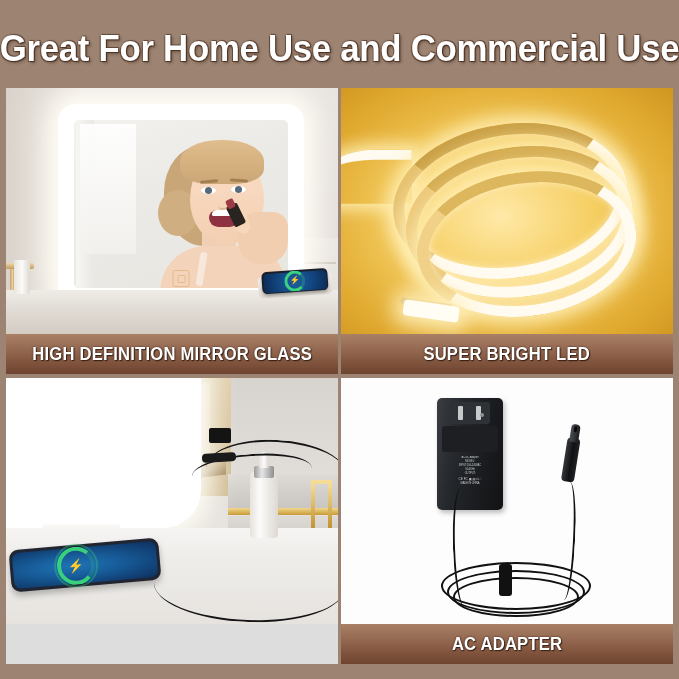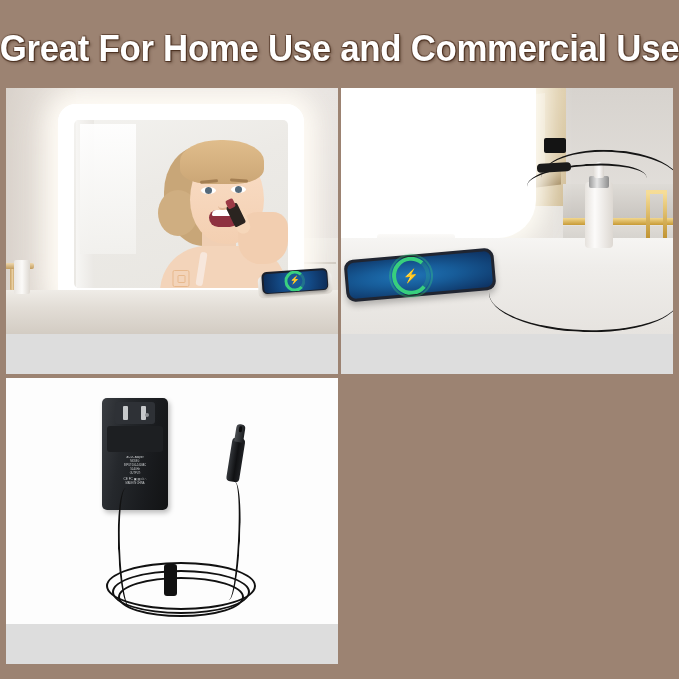--- a/index.html
+++ b/index.html
@@ -272,22 +272,42 @@
           <div class="padphone">
             <div class="pad"></div>
             <div class="ph">
               <div class="scr"></div>
               <div class="ring"></div>
               <div class="bolt">⚡</div>
             </div>
           </div>
         </div>
       </div>
+      <div class="caption">
+        <span>HIGH DEFINITION MIRROR GLASS</span>
+      </div>
     </div>
 
+    <div class="card">
+      <div class="photo">
+        <div class="led">
+          <div class="coil">
+            <div class="tail"></div>
+            <div class="ring r1"></div>
+            <div class="ring r2"></div>
+            <div class="ring r3"></div>
+            <div class="tipdark"></div>
+            <div class="tip"></div>
+          </div>
+        </div>
+      </div>
+      <div class="caption">
+        <span>SUPER BRIGHT LED</span>
+      </div>
+    </div>
 
     <div class="card">
       <div class="photo">
         <div class="room3">
           <div class="bigwall"></div>
           <div class="panelwall">
             <div class="door">
               <i style="left:6px;top:18px;width:150px;"></i>
               <i style="left:10px;top:34px;width:150px;"></i>
               <i style="left:14px;top:50px;width:150px;"></i>
@@ -365,16 +385,19 @@
           </div>
 
           <div class="cord cd1"></div>
           <div class="cord cd2"></div>
           <div class="loop lp1"></div>
           <div class="loop lp2"></div>
           <div class="loop lp3"></div>
           <div class="tie"></div>
         </div>
       </div>
+      <div class="caption">
+        <span>AC ADAPTER</span>
+      </div>
     </div>
 
   </div>
 </div>
 
 </body></html>

